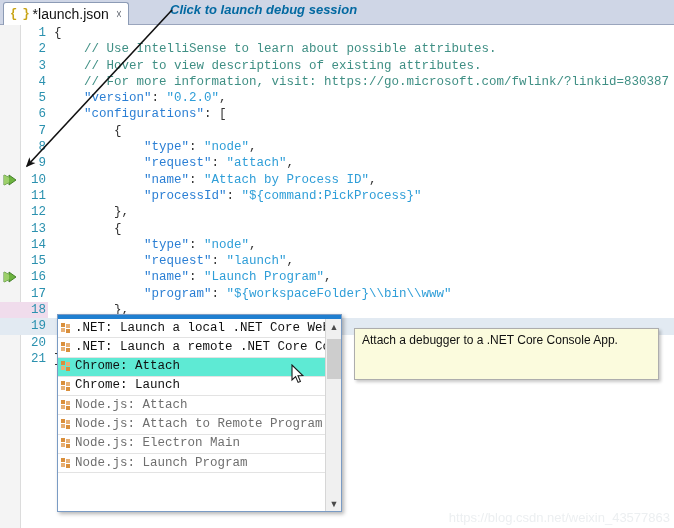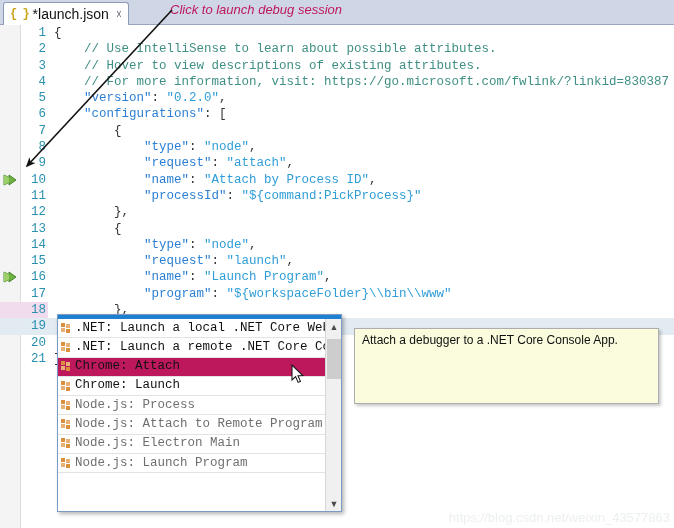--- a/index.html
+++ b/index.html
@@ -58,23 +58,24 @@
     color: #555b66;
     line-height: 1;
   }
 
   
   #annotation {
     position: absolute;
     left: 170px; top: 2px;
     font-size: 13px;
     font-style: italic;
-    color: #be185d;
+    color: #0369a1;
     white-space: nowrap;
     font-family: "Liberation Sans", sans-serif;
+    font-weight: bold;
   }
   #annotation-arrow {
     position: absolute;
     left: 0; top: 0;
     width: 674px; height: 528px;
     pointer-events: none;
   }
 
   
   #editor {
@@ -169,21 +170,21 @@
     padding-left: 3px;
     border-bottom: 1px solid #e3e3e3;
     box-sizing: border-box;
     font-family: "Liberation Mono", monospace;
     font-size: 12.5px;
     color: #111111;
     white-space: nowrap;
     overflow: hidden;
   }
   .ac-item.selected {
-    background: #be185d;
+    background: #5eead4;
   }
   .ac-icon {
     width: 11px; height: 11px;
     margin-right: 3px;
     flex: 0 0 auto;
     position: relative;
   }
   .ac-icon i {
     position: absolute;
     width: 4px; height: 4px;
@@ -226,21 +227,21 @@
     left: 291px; top: 364px;
     width: 14px; height: 20px;
     pointer-events: none;
   }
 
   
   #tooltip {
     position: absolute;
     left: 354px; top: 328px;
     width: 305px;
-    height: 76px;
+    height: 52px;
     background: #fbfbdd;
     border: 1px solid #adadad;
     box-sizing: border-box;
     box-shadow: 2px 2px 3px rgba(0,0,0,0.22);
     padding: 4px 7px;
     font-family: "Liberation Sans", sans-serif;
     font-size: 12px;
     color: #111111;
   }
 
@@ -348,21 +349,21 @@
         </span>
         <span>Chrome: Launch</span>
       </div>
       <div class="ac-item">
         <span class="ac-icon">
           <i></i>
           <i></i>
           <i></i>
           <i></i>
         </span>
-        <span class="ac-label-dim">Node.js: Process</span>
+        <span class="ac-label-dim">Node.js: Attach</span>
       </div>
       <div class="ac-item">
         <span class="ac-icon">
           <i></i>
           <i></i>
           <i></i>
           <i></i>
         </span>
         <span class="ac-label-dim">Node.js: Attach to Remote Program</span>
       </div>

